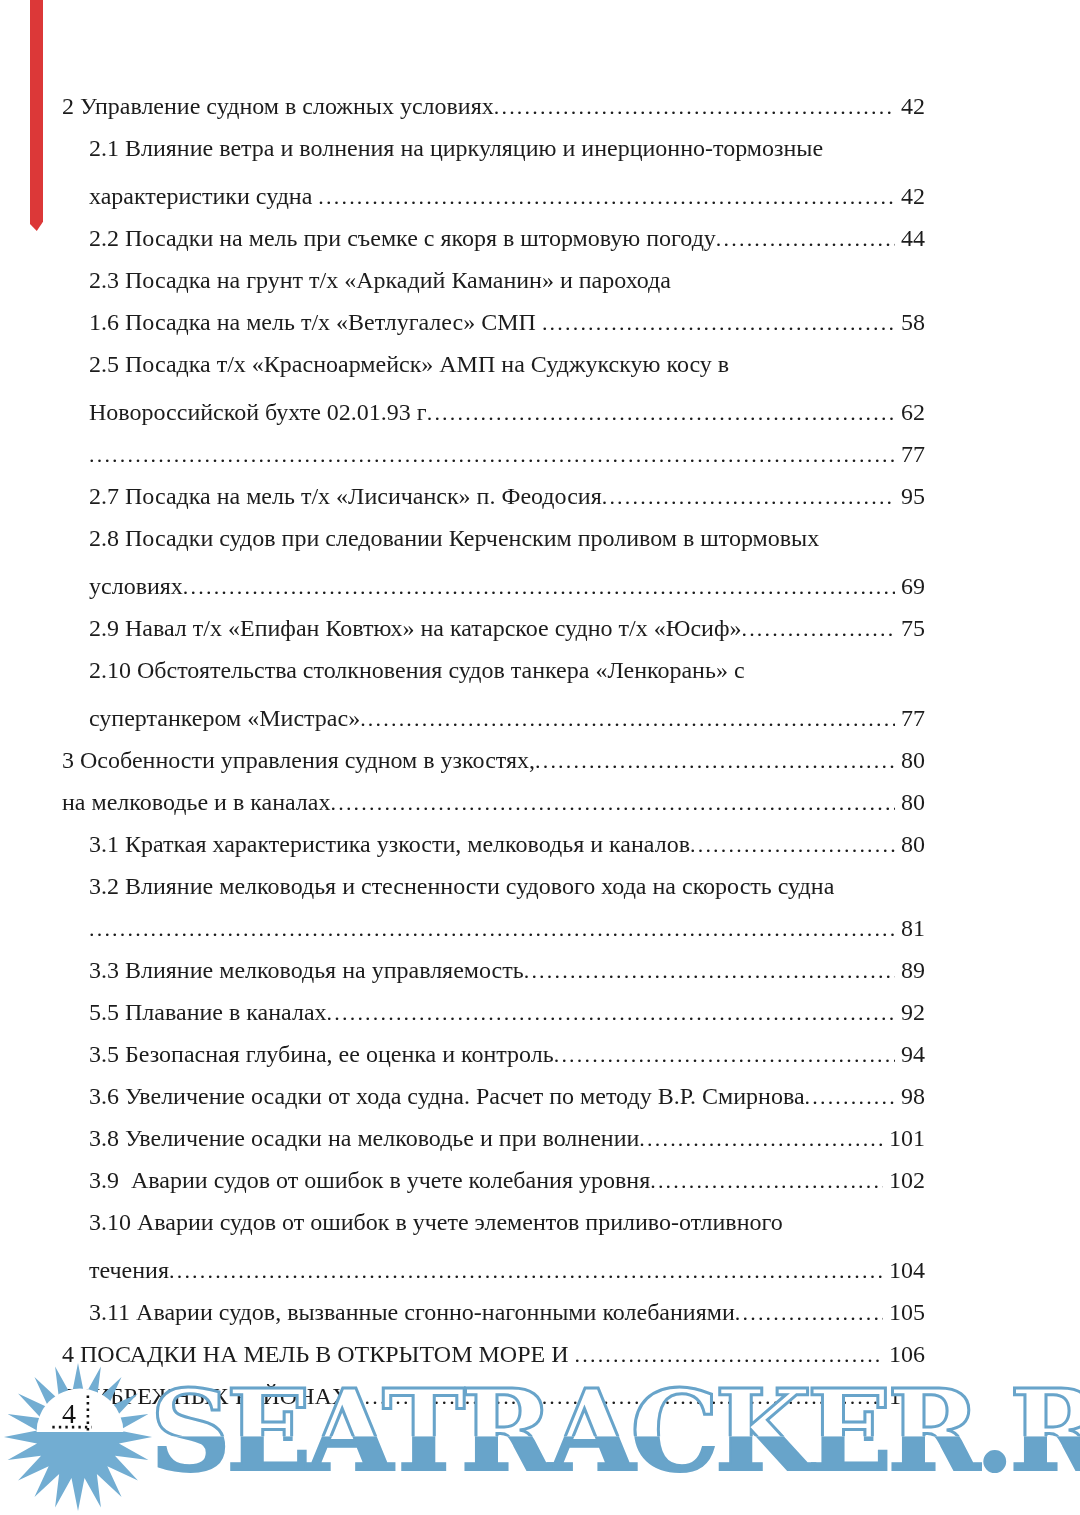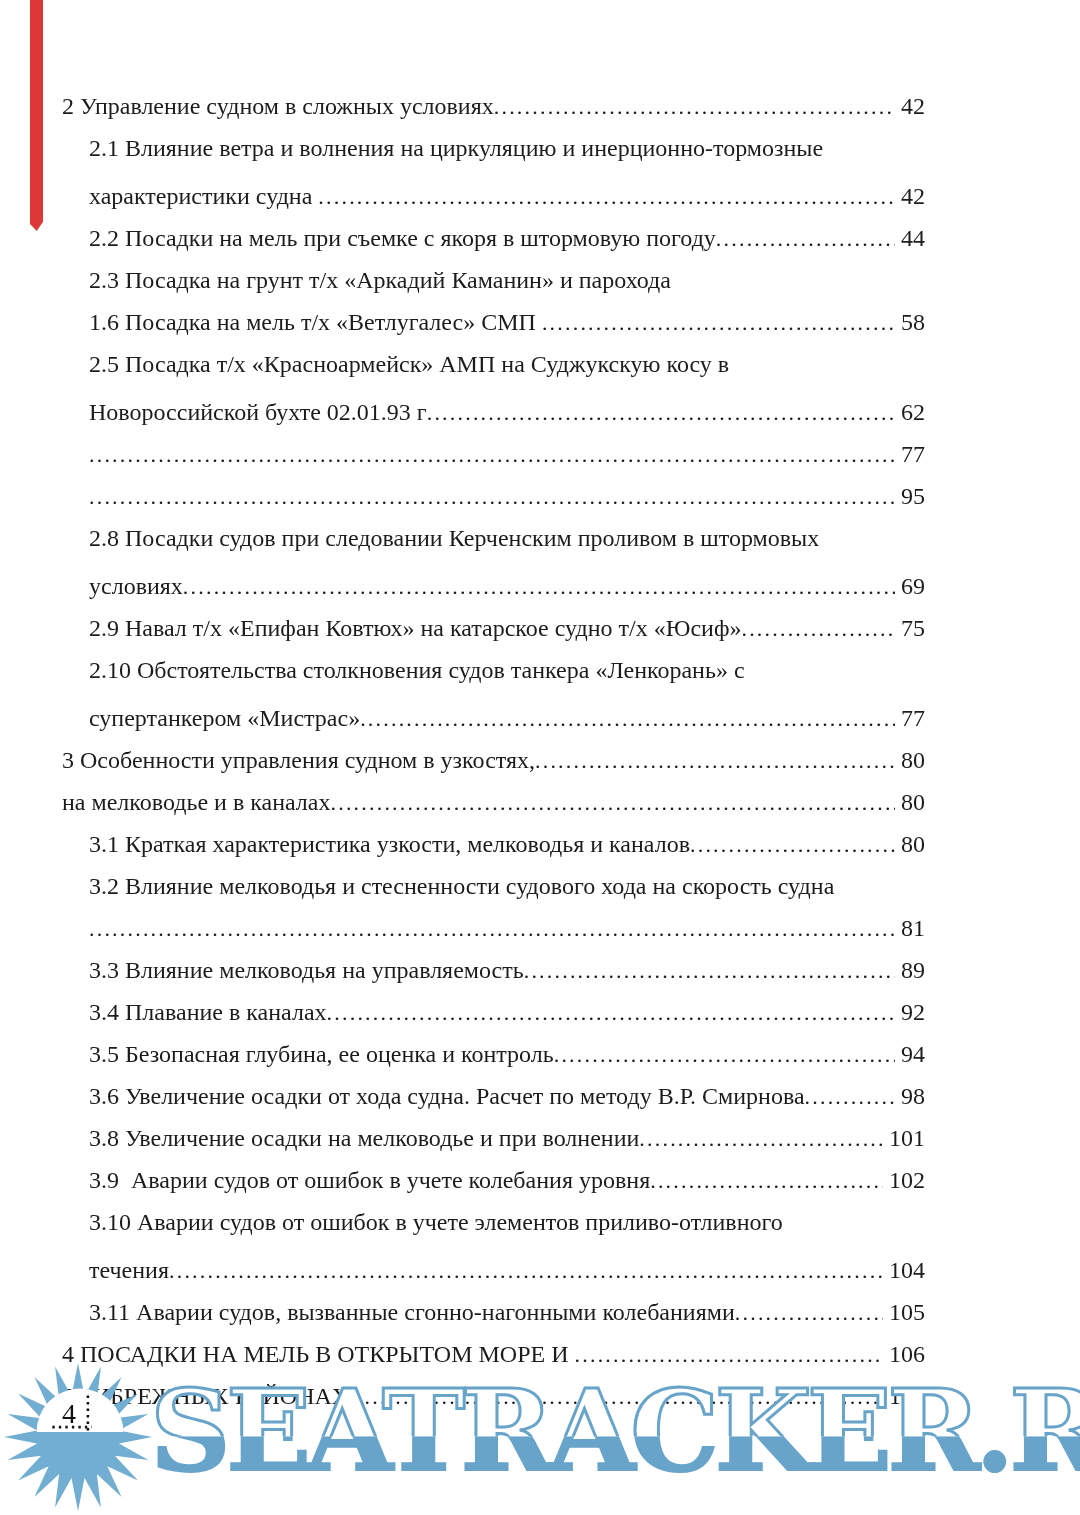--- a/index.html
+++ b/index.html
@@ -102,20 +102,21 @@
       <span class="leader"></span>
       <span class="pg">62</span>
     </div>
 
   <div class="row sub">
       <span class="leader"></span>
       <span class="pg">77</span>
     </div>
 
   <div class="row sub">
+      <span class="t">2.7 Посадка на мель т/х «Лисичанск» п. Феодосия</span>
       <span class="leader"></span>
       <span class="pg">95</span>
     </div>
 
   <div class="row sub">
       <span class="t">2.8 Посадки судов при следовании Керченским проливом в штормовых</span>
     </div>
   <div class="row sub cont">
       <span class="t">условиях</span>
       <span class="leader"></span>
@@ -163,21 +164,21 @@
       <span class="pg">81</span>
     </div>
 
   <div class="row sub">
       <span class="t">3.3 Влияние мелководья на управляемость</span>
       <span class="leader"></span>
       <span class="pg">89</span>
     </div>
 
   <div class="row sub">
-      <span class="t">3.4 Плавание в каналах</span>
+      <span class="t">5.5 Плавание в каналах</span>
       <span class="leader"></span>
       <span class="pg">92</span>
     </div>
 
   <div class="row sub">
       <span class="t">3.5 Безопасная глубина, ее оценка и контроль</span>
       <span class="leader"></span>
       <span class="pg">94</span>
     </div>
 

